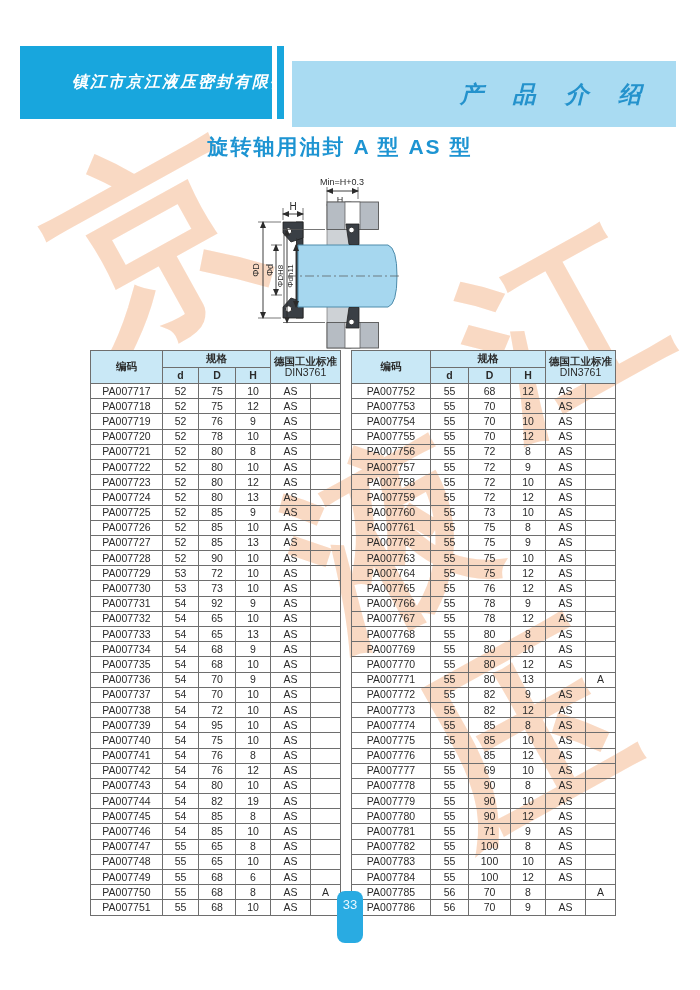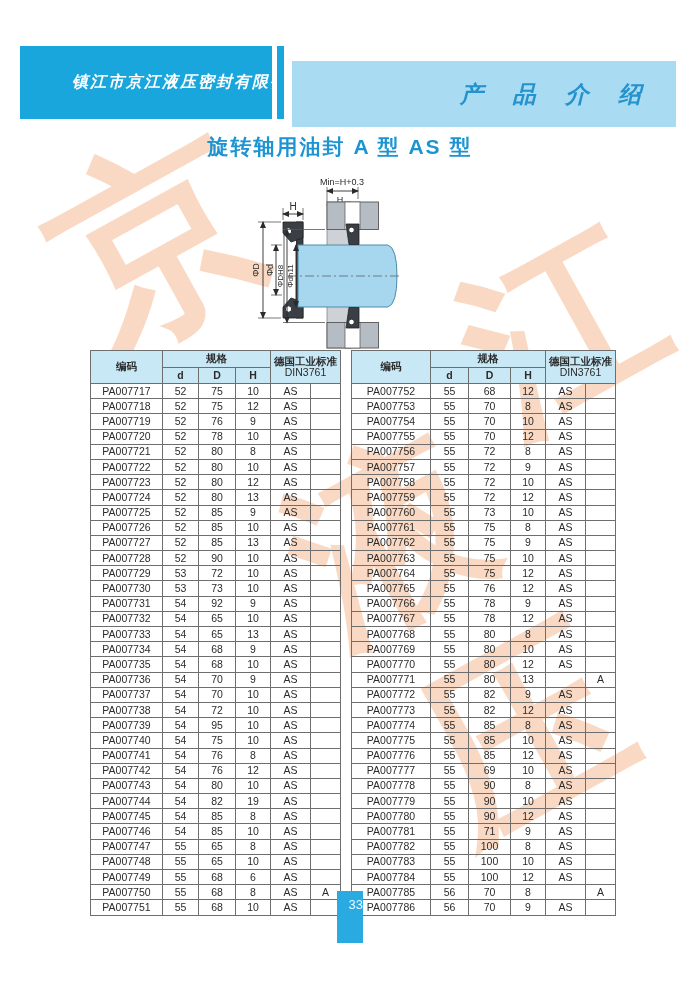--- a/index.html
+++ b/index.html
@@ -69,21 +69,21 @@
   table.spec th{
     background:var(--header_bg,#c9e8f6);font-weight:bold;font-size:10.5px;
   }
   table.spec{border:1.5px solid #444;padding-left:16px;}
   table.spec .h-row1 th{height:16px;}
   table.spec .h-row2 th{height:15px;}
   
   .page-no{
     position:absolute;left:337px;top:891px;width:26px;height:52px;
     background:var(--accent,#29abe2);color:#eaf8ff;font-size:13px;
-    text-align:right;padding-top:6px;box-sizing:border-box;z-index:3;
+    text-align:center;padding-top:6px;box-sizing:border-box;z-index:3;border-radius:8px;
   }
 </style>
 </head>
 <body>
 
 <div class="wm w0">京</div>
 <div class="wm w1">江</div>
 <div class="wm w2">液</div>
 <div class="wm w3">压</div>
 

